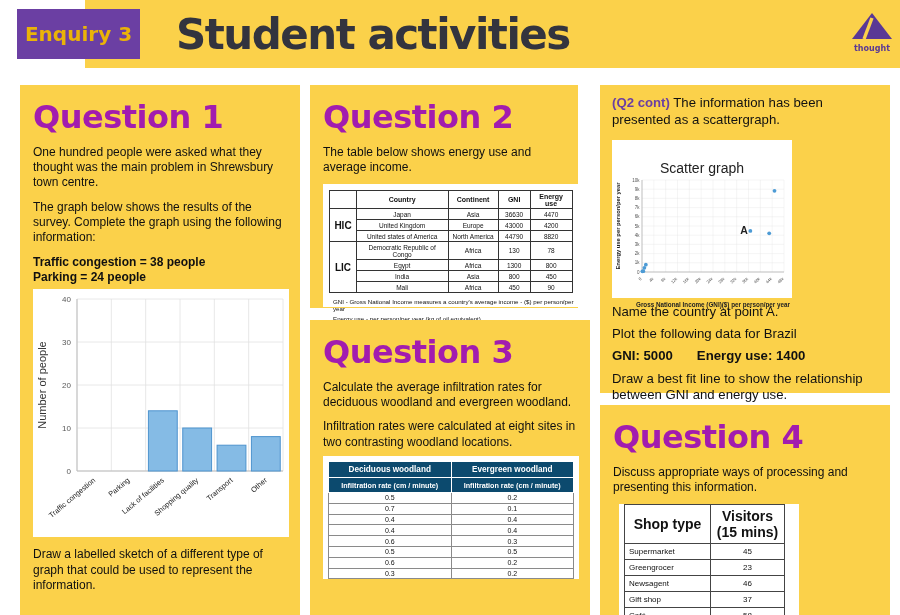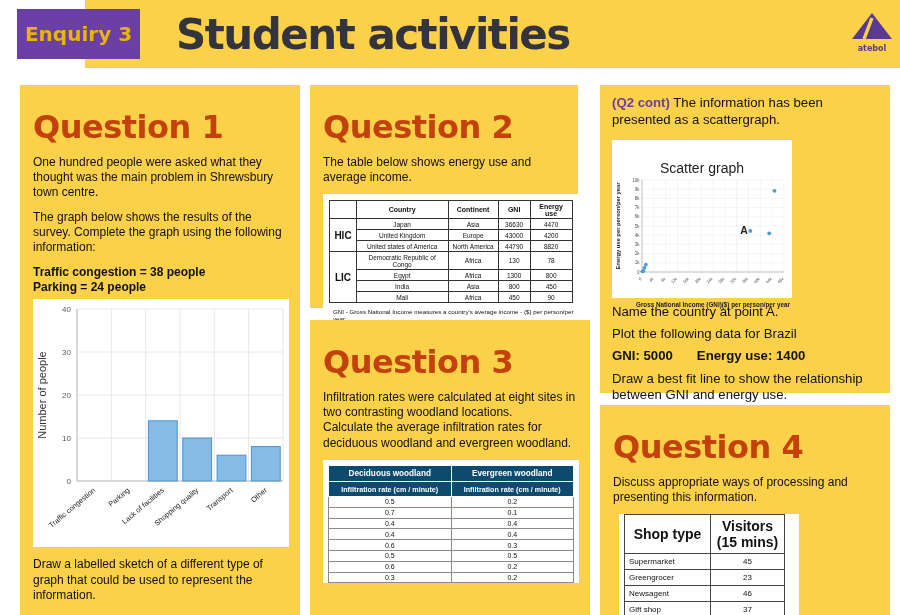--- a/index.html
+++ b/index.html
@@ -15,21 +15,21 @@
   .logo{position:absolute;left:851px;top:13px;width:42px;text-align:center;}
   .logo-text{font-family:"DejaVu Sans",sans-serif;font-weight:bold;font-size:8px;color:#5A3895;margin-top:1px;}
   
   .panel{position:absolute;background:#FBD14A;box-sizing:border-box;}
   #p-q1{left:20px;top:85px;width:280px;height:530px;padding:12px 13px;}
   #p-q2{left:310px;top:85px;width:268px;height:223px;padding:12px 13px;}
   #p-q3{left:310px;top:320px;width:280px;height:295px;padding:12px 13px;}
   #p-q2c{left:600px;top:85px;width:290px;height:308px;padding:10px 12px;}
   #p-q4{left:600px;top:405px;width:290px;height:210px;padding:12px 13px;}
   .qtitle{font-family:"DejaVu Sans",sans-serif;font-weight:800;font-size:32px;
-          letter-spacing:-0.5px;color:#c2410c;margin:14px 0 10px 0;line-height:1.05;}
+          letter-spacing:-0.5px;color:#a21caf;margin:4px 0 10px 0;line-height:1.05;}
   .para{font-size:12px;line-height:1.28;margin:0 0 9px 0;color:#101010;}
   .bold{font-weight:bold;}
   .whitebox{background:#ffffff;}
   
   #q1-chart-box{width:256px;height:248px;margin-top:4px;}
   svg text{font-family:"Liberation Sans",sans-serif;}
   
   #q2-box{width:256px;height:122px;margin-top:2px;padding-top:1px;}
   #q2-table{border-collapse:collapse;margin:5px auto 0;}
   #q2-table th,#q2-table td{border:1px solid #333;font-size:6.5px;padding:1.5px 2px;
@@ -67,21 +67,21 @@
   <div class="band"></div>
   <div class="badge">Enquiry 3</div>
   <div class="page-title">Student activities</div>
   <div class="logo">
     <span>
       <svg width="40" height="26" viewBox="0 0 40 26">
         <polygon points="0,26 20,0 40,26" fill="#5A3895"></polygon>
         <line x1="20" y1="5" x2="12" y2="26" stroke="#FBD14A" stroke-width="3.4"></line>
       </svg>
     </span>
-    <div class="logo-text">atebol</div>
+    <div class="logo-text">thought</div>
   </div>
 
   <div class="panel" id="p-q1">
     <div class="qtitle">Question 1</div>
     <p class="para">One hundred people were asked what they thought was the main problem in Shrewsbury town centre.</p>
     <p class="para">The graph below shows the results of the survey. Complete the graph using the following information:</p>
     <div class="para bold" style="margin:0">Traffic congestion = 38 people</div>
     <div class="para bold" style="margin:0">Parking = 24 people</div>
     <div class="whitebox" id="q1-chart-box"><svg viewBox="0 0 256 248" width="256" height="248">
           <line x1="44" y1="10" x2="44" y2="182" stroke="#e2e2e2" stroke-width="0.8"></line>
@@ -186,22 +186,22 @@
             </tr>
           </tbody>
         </table>
       <div class="fn">GNI - Gross National Income measures a country's average income - ($) per person/per year</div>
       <div class="fn" style="margin-top:3px">Energy use - per person/per year (kg of oil equivalent)</div>
     </div>
   </div>
 
   <div class="panel" id="p-q3">
     <div class="qtitle">Question 3</div>
+    <p class="para" style="margin-top:0">Calculate the average infiltration rates for deciduous woodland and evergreen woodland.</p>
     <p class="para" style="margin-bottom:0">Infiltration rates were calculated at eight sites in two contrasting woodland locations.</p>
-    <p class="para" style="margin-top:0">Calculate the average infiltration rates for deciduous woodland and evergreen woodland.</p>
     <div class="whitebox" id="q3-box">
       <table id="q3-table">
           <thead>
             <tr class="h1">
               <th>Deciduous woodland</th>
               <th>Evergreen woodland</th>
             </tr>
             <tr class="h2">
               <th>Infiltration rate (cm / minute)</th>
               <th>Infiltration rate (cm / minute)</th>

